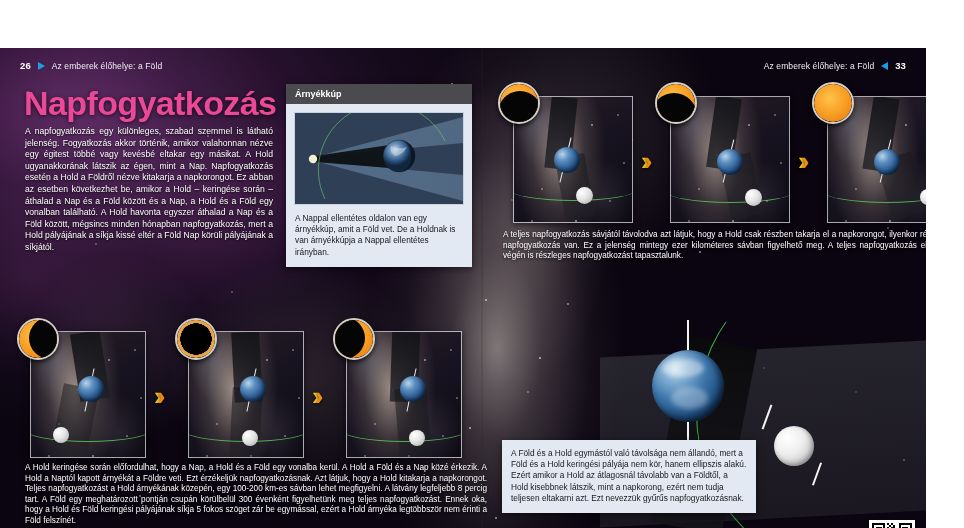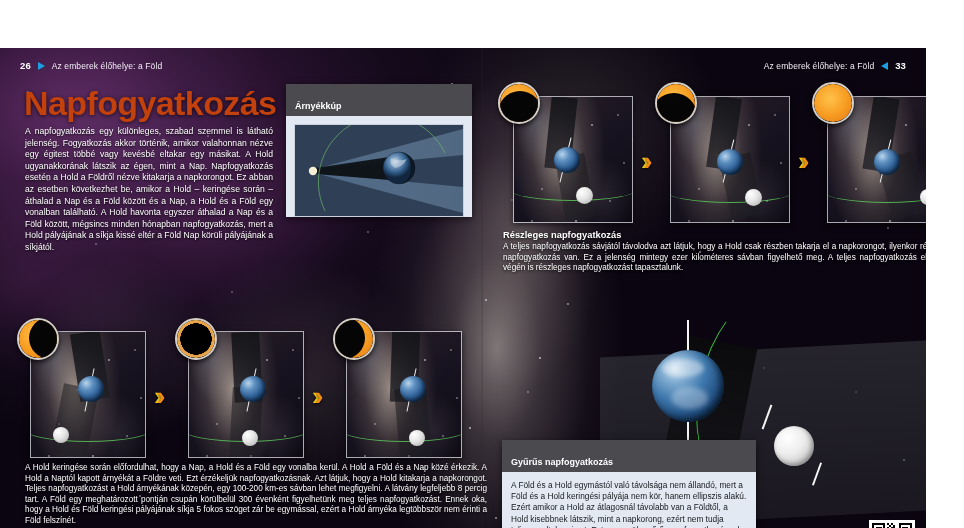--- a/index.html
+++ b/index.html
@@ -97,40 +97,40 @@
     width: 0; height: 0;
     border-top: 4.5px solid transparent;
     border-bottom: 4.5px solid transparent;
   }
   .tri.r { border-left: 7px solid #1b9fe0; }
   .tri.l { border-right: 7px solid #1b9fe0; }
 
   
   .title {
     position: absolute; left: 24px; top: 38px;
-    font-size: 34px; font-weight: bold; color: #c2410c;
+    font-size: 34px; font-weight: bold; color: #ec4899;
     letter-spacing: -.6px; line-height: 1;
     text-shadow: 0 1px 4px rgba(0,0,0,.7);
   }
 
   
   .intro {
     position: absolute; left: 25px; top: 78px; width: 248px;
     font-size: 8.6px; line-height: 11.6px; color: #ffffff;
     text-align: justify;
     text-shadow: 0 1px 2px rgba(0,0,0,.85);
   }
 
   
   .box { position: absolute; box-shadow: 0 2px 7px rgba(0,0,0,.55); }
   .box-head {
     background: #4a4a4f;
     color: #ffffff;
     font-size: 9px; font-weight: bold;
-    padding: 17px 8px 5px 9px;
+    padding: 5px 8px 5px 9px;
   }
   .box-body {
     background: #e3e9f2;
     color: #15181d;
     font-size: 8.3px; line-height: 11.2px;
     padding: 8px 9px 9px 9px;
   }
   .box-fig {
     background: #2e3d52;
     border: 1px solid #c9d2de;
@@ -357,20 +357,21 @@
           <circle cx="18" cy="46" r="4.2" fill="#f5efd8"></circle>
 
           <circle cx="104" cy="43" r="16" fill="url(#eg)"></circle>
           <path d="M96 33 q8 4 16 1 q-4 8 -12 9 q-6 -4 -4 -10z" fill="#cfd9e2" opacity=".55"></path>
           <circle cx="104" cy="43" r="16" fill="none" stroke="#0b1118" stroke-opacity=".35"></circle>
 
           <path d="M104 27 a16 16 0 0 1 0 32 a12 16 0 0 0 0 -32z" fill="#0a0d12" opacity=".55"></path>
         </svg>
       </div>
     </div>
+    <div class="box-body">A Nappal ellentétes oldalon van egy árnyékkúp, amit a Föld vet. De a Holdnak is van árnyékkúpja a Nappal ellentétes irányban.</div>
   </div>
 
   <div class="panel" style="left:513px; top:48px; width:120px; height:127px;">
     <div class="sky"></div>
     <div class="umbra" style="left:34px; top:0; width:26px; height:72px; transform:rotate(6deg);"></div>
     <div class="umbra" style="left:46px; top:58px; width:30px; height:64px; transform:rotate(-10deg); opacity:.55;"></div>
     <div class="orbit" style="top:78px;"></div>
     <div class="axis" style="left:51px; top:40px; height:46px; transform:rotate(14deg);"></div>
     <div class="earth" style="left:40px; top:50px; width:26px; height:26px;"></div>
     <div class="moon" style="left:62px; top:90px; width:17px; height:17px;"></div>
@@ -411,21 +412,20 @@
     <div class="orbit" style="top:80px;"></div>
     <div class="axis" style="left:57px; top:42px; height:44px; transform:rotate(14deg);"></div>
     <div class="earth" style="left:46px; top:52px; width:26px; height:26px;"></div>
     <div class="moon" style="left:92px; top:92px; width:16px; height:16px;"></div>
   </div>
   <div class="sun-thumb" style="left:812px; top:34px; width:42px; height:42px;">
     <div class="disc"></div>
   </div>
 
   <div class="sec" id="sec-reszleges">
-    <h3>Részleges napfogyatkozás</h3>
     <p>A teljes napfogyatkozás sávjától távolodva azt látjuk, hogy a Hold csak részben takarja el a napkorongot, ilyenkor részleges napfogyatkozás van. Ez a jelenség mintegy ezer kilométeres sávban figyelhető meg. A teljes napfogyatkozás elején és végén is részleges napfogyatkozást tapasztalunk.</p>
   </div>
 
   <div class="panel" style="left:30px; top:283px; width:116px; height:127px;">
     <div class="sky"></div>
     <div class="umbra" style="left:44px; top:0; width:30px; height:68px; transform:rotate(-9deg);"></div>
     <div class="umbra" style="left:26px; top:54px; width:36px; height:70px; transform:rotate(11deg); opacity:.55;"></div>
     <div class="orbit" style="top:84px;"></div>
     <div class="axis" style="left:58px; top:36px; height:44px; transform:rotate(12deg);"></div>
     <div class="earth" style="left:47px; top:44px; width:26px; height:26px;"></div>
@@ -483,21 +483,20 @@
     <div class="greenorbit"></div>
     <div class="bigaxis" style="left:87px; top:36px; width:2px; height:40px;"></div>
     <div class="bigaxis" style="left:87px; top:128px; width:2px; height:38px;"></div>
     <div class="bigearth"></div>
     <div class="bigaxis" style="left:166px; top:120px; width:2px; height:26px; transform:rotate(20deg);"></div>
     <div class="bigaxis" style="left:216px; top:178px; width:2px; height:24px; transform:rotate(20deg);"></div>
     <div class="bigmoon"></div>
   </div>
 
   <div class="box" id="box-gyurus">
-    <div class="box-head">Gyűrűs napfogyatkozás</div>
     <div class="box-body">A Föld és a Hold egymástól való távolsága nem állandó, mert a Föld és a Hold keringési pályája nem kör, hanem ellipszis alakú. Ezért amikor a Hold az átlagosnál távolabb van a Földtől, a Hold kisebbnek látszik, mint a napkorong, ezért nem tudja teljesen eltakarni azt. Ezt nevezzük gyűrűs napfogyatkozásnak.</div>
   </div>
 
   <div id="qr">
     <svg width="40" height="40" viewBox="0 0 21 21" shape-rendering="crispEdges">
       <rect width="21" height="21" fill="#fff"></rect>
       <g fill="#000">
         <rect x="0" y="0" width="7" height="1"></rect>
           <rect x="0" y="6" width="7" height="1"></rect>
         <rect x="0" y="0" width="1" height="7"></rect>

